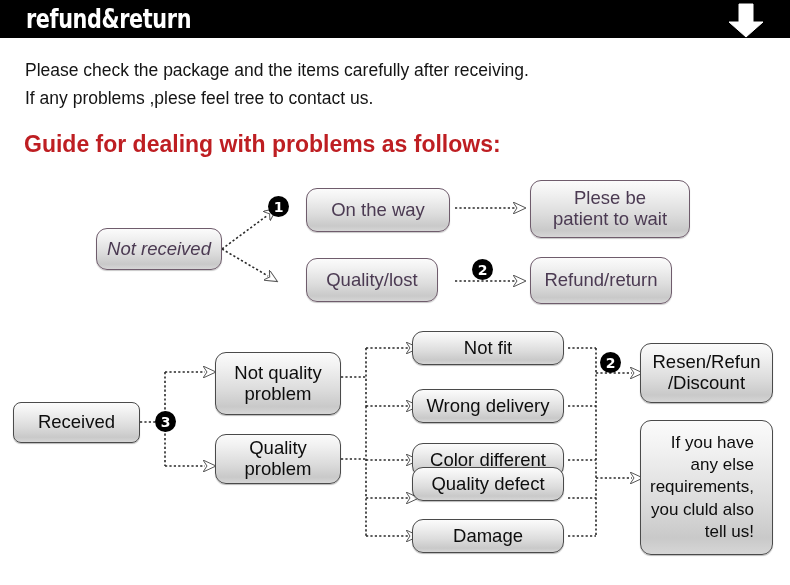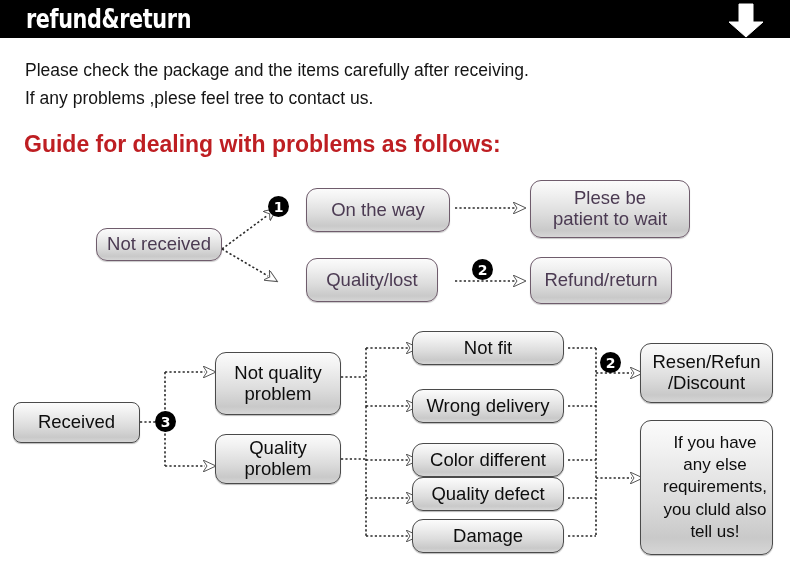--- a/index.html
+++ b/index.html
@@ -97,22 +97,22 @@
   }
   
   .node.dark {
     border: 1.6px solid #4a4a4a;
     color: #0d0d0d;
     font-size: 18.5px;
     box-shadow: 0 1px 1px rgba(0,0,0,0.28);
   }
   .node.align-left {
     justify-content: flex-start;
-    text-align: center;
-    padding-left: 22px;
+    text-align: right;
+    padding-left: 9px;
     line-height: 1.30;
     align-items: center;
   }
 
   
   .badge {
     position: absolute;
     width: 21px;
     height: 21px;
     border-radius: 50%;
@@ -177,21 +177,21 @@
     <path d="M568,460 L596,460" marker-end="none"></path>
     <path d="M568,498 L596,498" marker-end="none"></path>
     <path d="M568,536 L596,536" marker-end="none"></path>
     <path d="M596,348 L596,536" marker-end="none"></path>
 
     <path d="M596,373 L632,373"></path>
     <path d="M596,478 L632,478"></path>
   </g>
 </svg>
 
-<div class="node purple" style="left:96px; top:228px; width:126px; height:33px;">Not received</div>
+<div class="node purple" style="left:96px; top:228px; width:126px; height:42px;font-style:italic;">Not received</div>
 
 <div class="badge" style="left:268px; top:196px;">1</div>
 
 <div class="node purple" style="left:306px; top:188px; width:144px; height:44px;">On the way</div>
 
 <div class="node purple" style="left:306px; top:258px; width:132px; height:44px;">Quality/lost</div>
 
 <div class="badge" style="left:472px; top:259px;">2</div>
 
 <div class="node purple" style="left:530px; top:180px; width:160px; height:58px;">Plese be
@@ -208,21 +208,21 @@
 
 <div class="node dark" style="left:215px; top:434px; width:126px; height:50px;">Quality
 problem</div>
 
 <div class="node dark" style="left:412px; top:331px; width:152px; height:34px;">Not fit</div>
 
 <div class="node dark" style="left:412px; top:389px; width:152px; height:34px;">Wrong delivery</div>
 
 <div class="node dark" style="left:412px; top:443px; width:152px; height:34px;">Color different</div>
 
-<div class="node dark" style="left:412px; top:477px; width:152px; height:34px;">Quality defect</div>
+<div class="node dark" style="left:412px; top:467px; width:152px; height:34px;">Quality defect</div>
 
 <div class="node dark" style="left:412px; top:519px; width:152px; height:34px;">Damage</div>
 
 <div class="badge" style="left:600px; top:352px;">2</div>
 
 <div class="node dark" style="left:640px; top:343px; width:133px; height:60px;">Resen/Refun
 /Discount</div>
 
 <div class="node dark align-left" style="left:640px; top:420px; width:133px; height:135px; font-size:17px;">If you have
 any else

